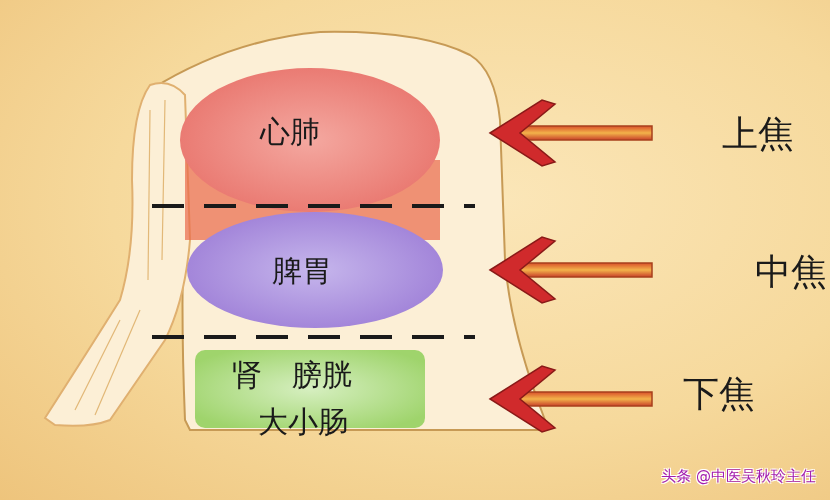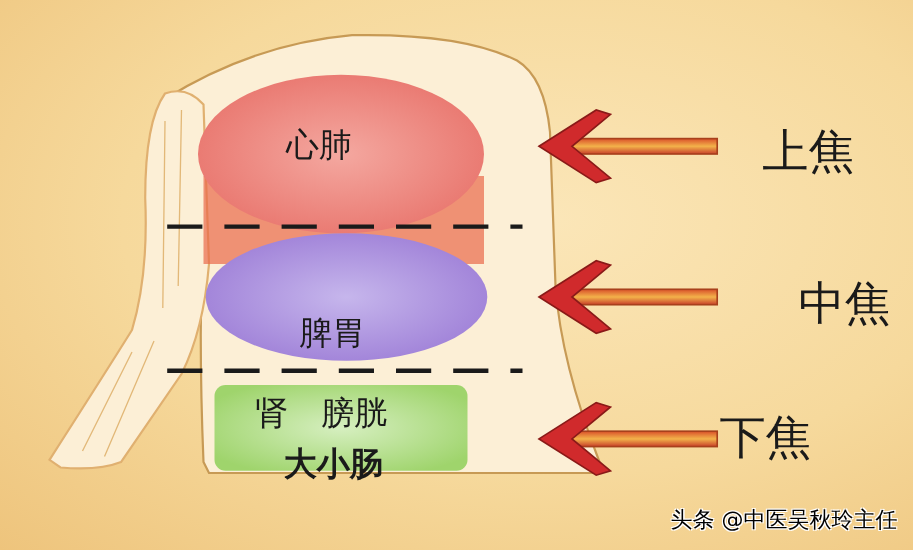--- a/index.html
+++ b/index.html
@@ -7,24 +7,24 @@
     width:830px; height:500px; overflow:hidden; position:relative;
     font-family: "DejaVu Sans", "Liberation Sans", sans-serif;
     background: radial-gradient(ellipse at 60% 40%, #fbe6b8 0%, #f6d99c 55%, #eec47c 100%);
   }
   .canvas { position:absolute; left:0; top:0; width:830px; height:500px; }
   .label {
     position:absolute; color:#1a1a1a; white-space:nowrap;
     font-family: "DejaVu Sans", sans-serif;
   }
   .organ-label { font-size:30px; }
-  .jiao-label { font-size:42px; }
+  .jiao-label { font-size:36px;margin-left:29px; }
   .watermark {
     position:absolute; right:14px; bottom:14px;
-    font-size:20px; color:#000000; white-space:nowrap;
+    font-size:15px; color:#a21caf; white-space:nowrap;
     text-shadow: 1px 1px 0 #fff, -1px -1px 0 #fff, 1px -1px 0 #fff, -1px 1px 0 #fff;
   }
 </style>
 </head>
 <body>
 
 <svg class="canvas" viewBox="0 0 830 500">
   <defs>
     <linearGradient id="shaftGrad" x1="0" y1="0" x2="0" y2="1">
       <stop offset="0" stop-color="#d9502a"></stop>
@@ -66,21 +66,21 @@
     <rect x="520" y="263" width="132" height="14" fill="url(#shaftGrad)" stroke="#a8401c" stroke-width="1.5"></rect>
     <polygon points="490,270 542,237 555,241 520,270 555,299 542,303" fill="#d02a2c" stroke="#8a1a18" stroke-width="1.5"></polygon>
   </g>
   <g>
     <rect x="520" y="392" width="132" height="14" fill="url(#shaftGrad)" stroke="#a8401c" stroke-width="1.5"></rect>
     <polygon points="490,399 542,366 555,370 520,399 555,428 542,432" fill="#d02a2c" stroke="#8a1a18" stroke-width="1.5"></polygon>
   </g>
 </svg>
 
 <div class="label organ-label" style="left:260px; top:112px;">心肺</div>
-<div class="label organ-label" style="left:272px; top:251px;margin-top:32px;">脾胃</div>
+<div class="label organ-label" style="left:272px; top:251px;">脾胃</div>
 <div class="label organ-label" style="left:232px; top:355px;">肾　膀胱</div>
-<div class="label organ-label" style="left:258px; top:402px;font-weight:bold;">大小肠</div>
+<div class="label organ-label" style="left:258px; top:402px;">大小肠</div>
 
 <div class="label jiao-label" style="left:693px; top:110px;">上焦</div>
 <div class="label jiao-label" style="left:726px; top:248px;">中焦</div>
 <div class="label jiao-label" style="left:654px; top:370px;">下焦</div>
 
 <div class="watermark">头条 @中医吴秋玲主任</div>
 
 </body></html>

